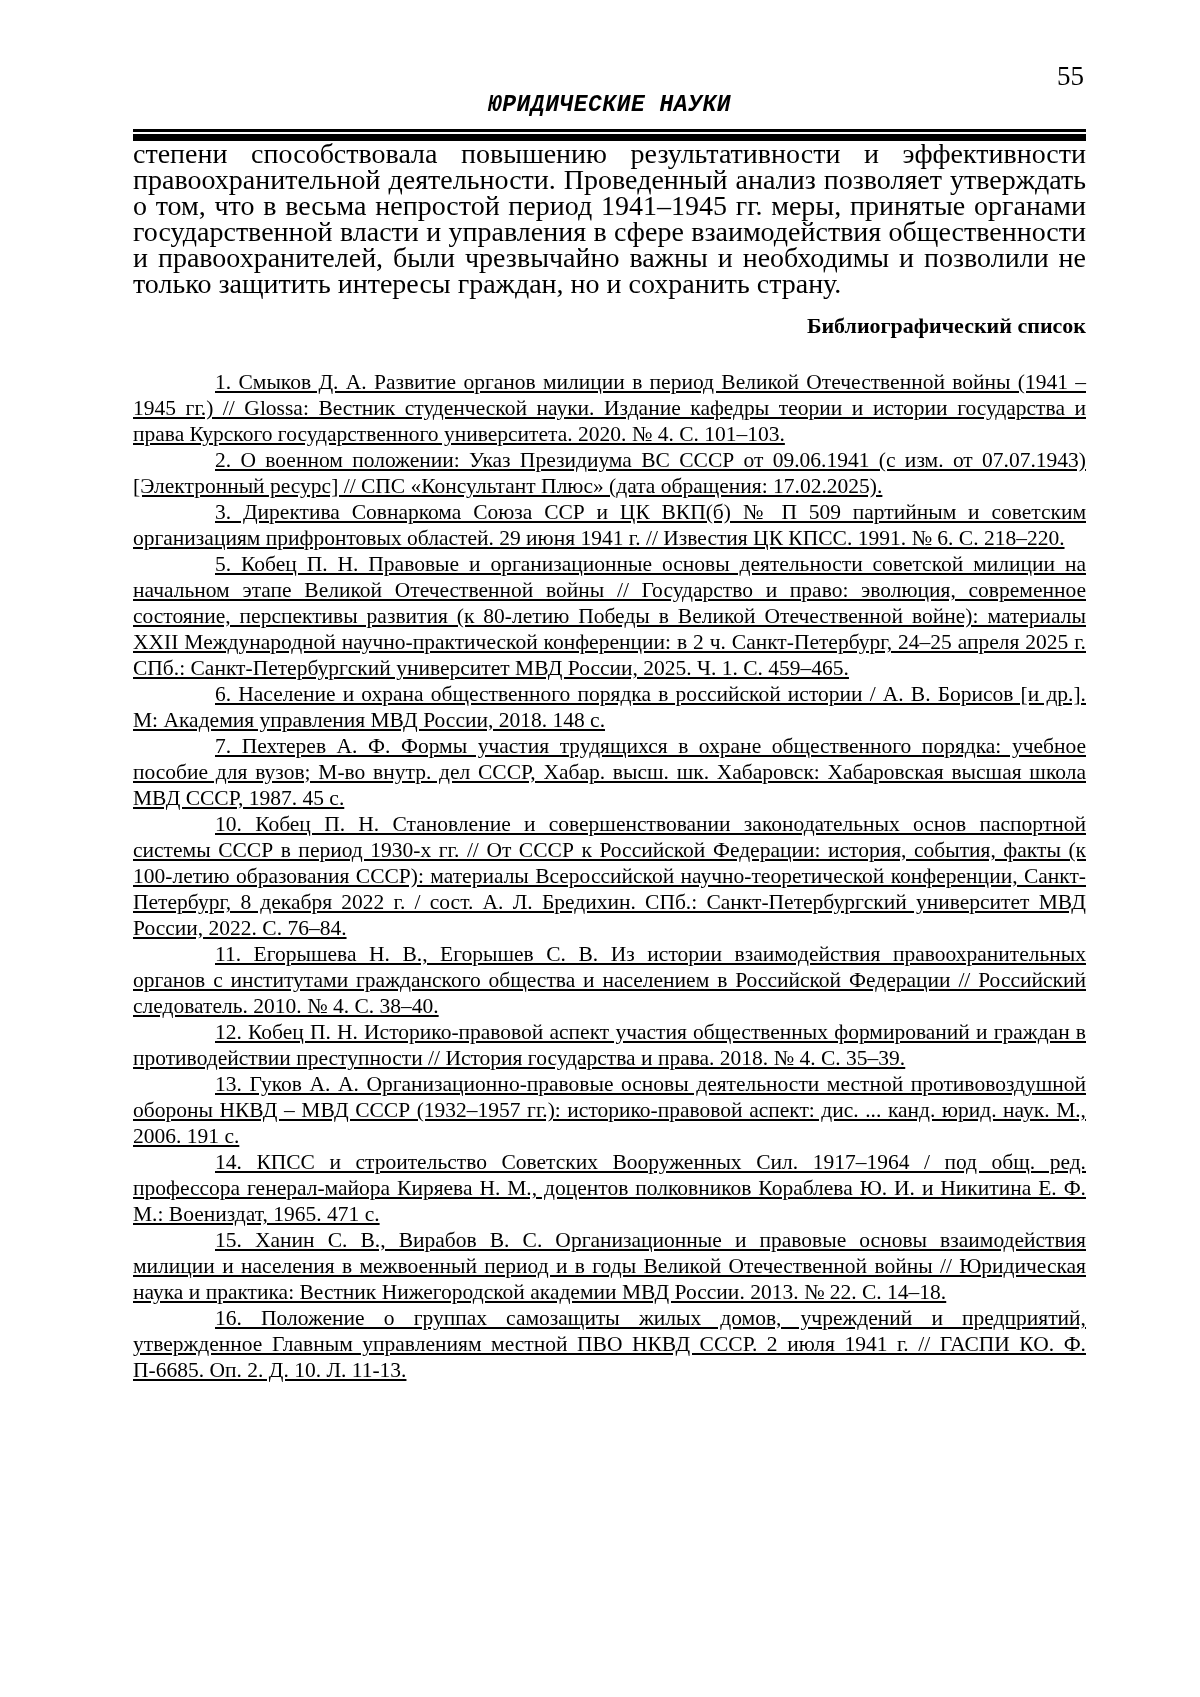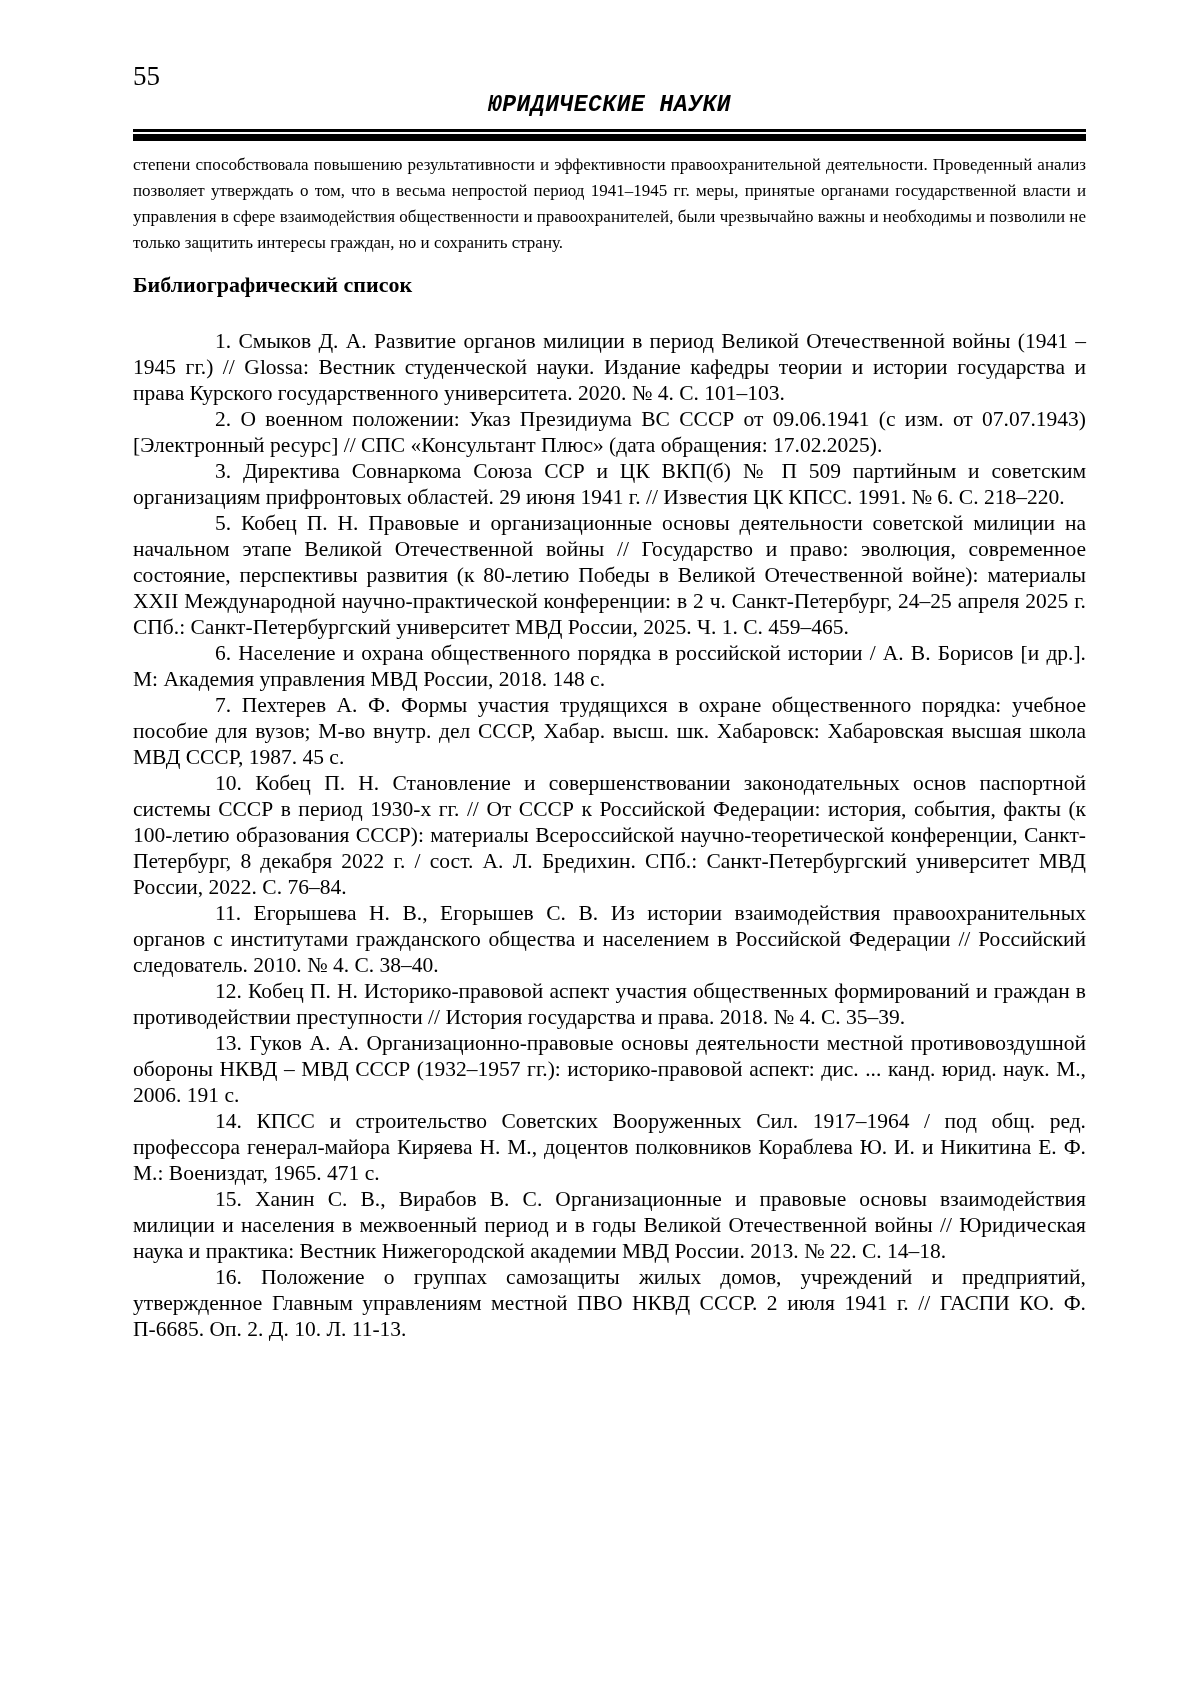--- a/index.html
+++ b/index.html
@@ -12,21 +12,21 @@
     width: 1200px;
     height: 1697px;
     background: #ffffff;
     color: #000000;
     font-family: "Liberation Serif", serif;
     box-sizing: border-box;
     padding: 62px 114px 0 133px;
     overflow: hidden;
   }
   .pagenum {
-    text-align: left;
+    text-align: right;
     font-size: 27px;
     line-height: 1.1;
     padding-right: 2px;
   }
   .running-head {
     text-align: center;
     font-weight: bold;
     font-style: italic;
     font-size: 23px;
     line-height: 1.1;
@@ -38,44 +38,45 @@
     margin-top: 11px;
     height: 3px;
     background: #000000;
   }
   .rule-thick {
     margin-top: 2px;
     height: 7px;
     background: #000000;
   }
   .intro {
-    margin: 11px 0 0 0;
-    font-size: 17px;
+    margin: 0 0 0 0;
+    font-size: 28px;
     line-height: 26px;
     text-align: justify;
     hyphens: auto;
     -webkit-hyphens: auto;
   }
   .bib-heading {
     margin: 16px 0 0 0;
-    text-align: left;
+    text-align: right;
     font-size: 22px;
     font-weight: bold;
     line-height: 26px;
   }
   .bib-list {
     margin-top: 30px;
   }
   .bib-item {
     margin: 0;
     font-size: 21.5px;
     line-height: 26px;
     text-align: justify;
     text-indent: 82px;
     hyphens: auto;
+    text-decoration: underline;
     -webkit-hyphens: auto;
   }
 </style>
 </head>
 <body>
 
 <div class="page">
 
   <div class="pagenum">55</div>
 

